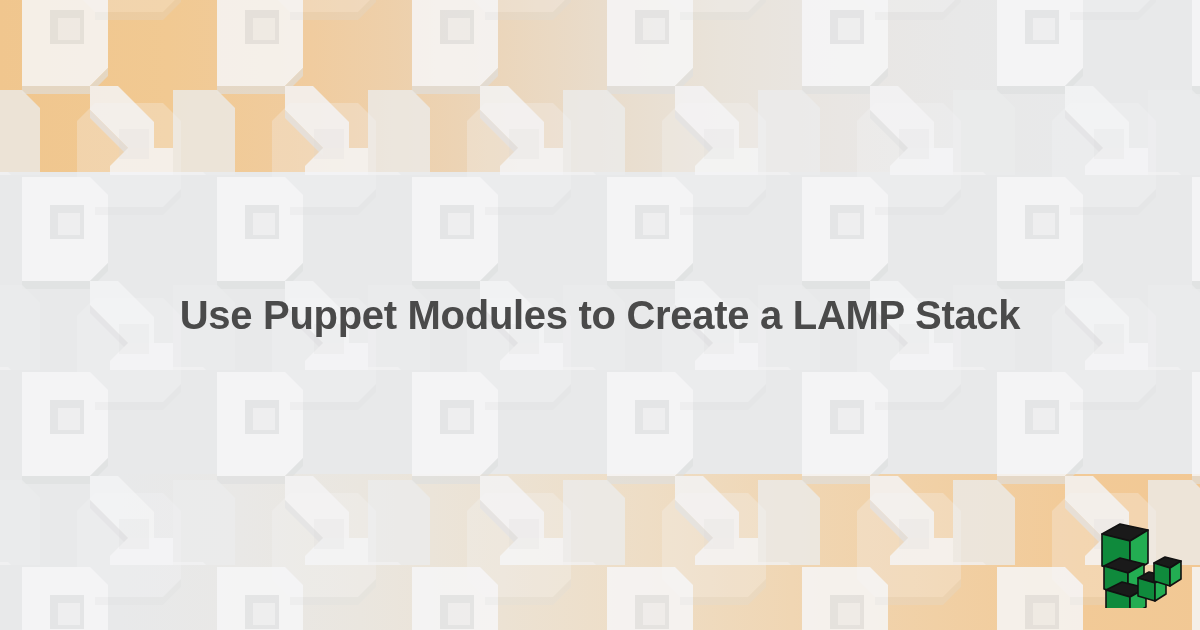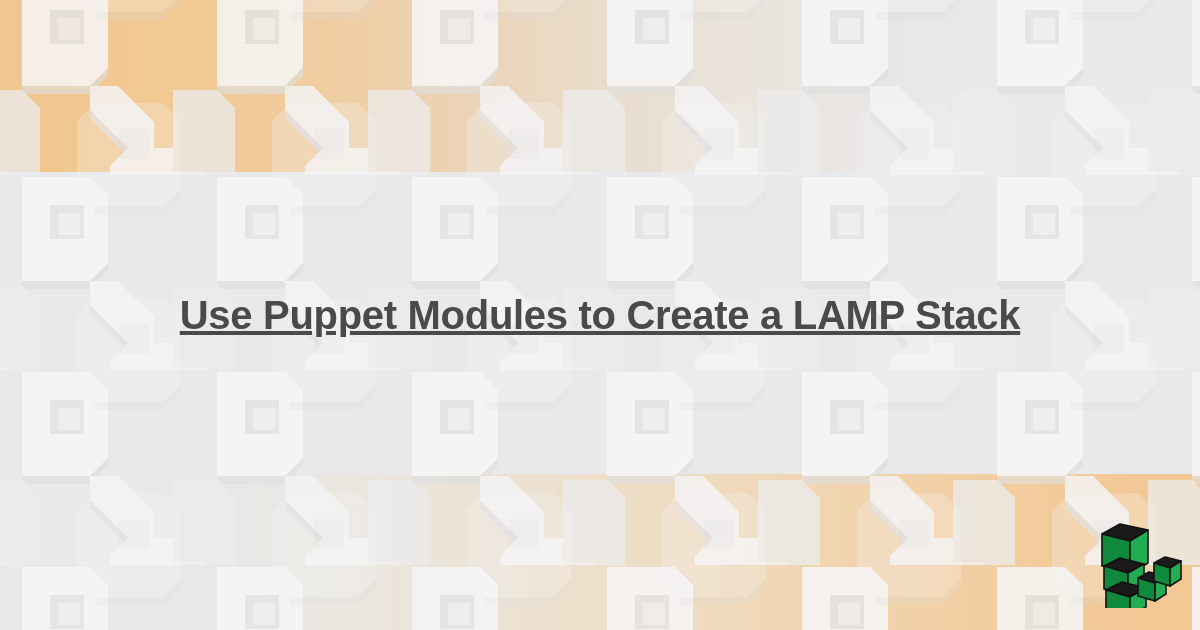--- a/index.html
+++ b/index.html
@@ -94,21 +94,20 @@
     margin: 0;
     padding: 0 60px;
     font-family: "Liberation Sans", sans-serif;
     font-size: 40px;
     font-weight: bold;
     letter-spacing: -0.3px;
     color: #4a4a4a;
     text-align: center;
     line-height: 1.15;
     white-space: nowrap;
-    text-decoration: underline;
   }
 
   
   #logo {
     position: absolute;
     right: 14px;
     bottom: 22px;
     width: 92px;
     height: 92px;
   }

